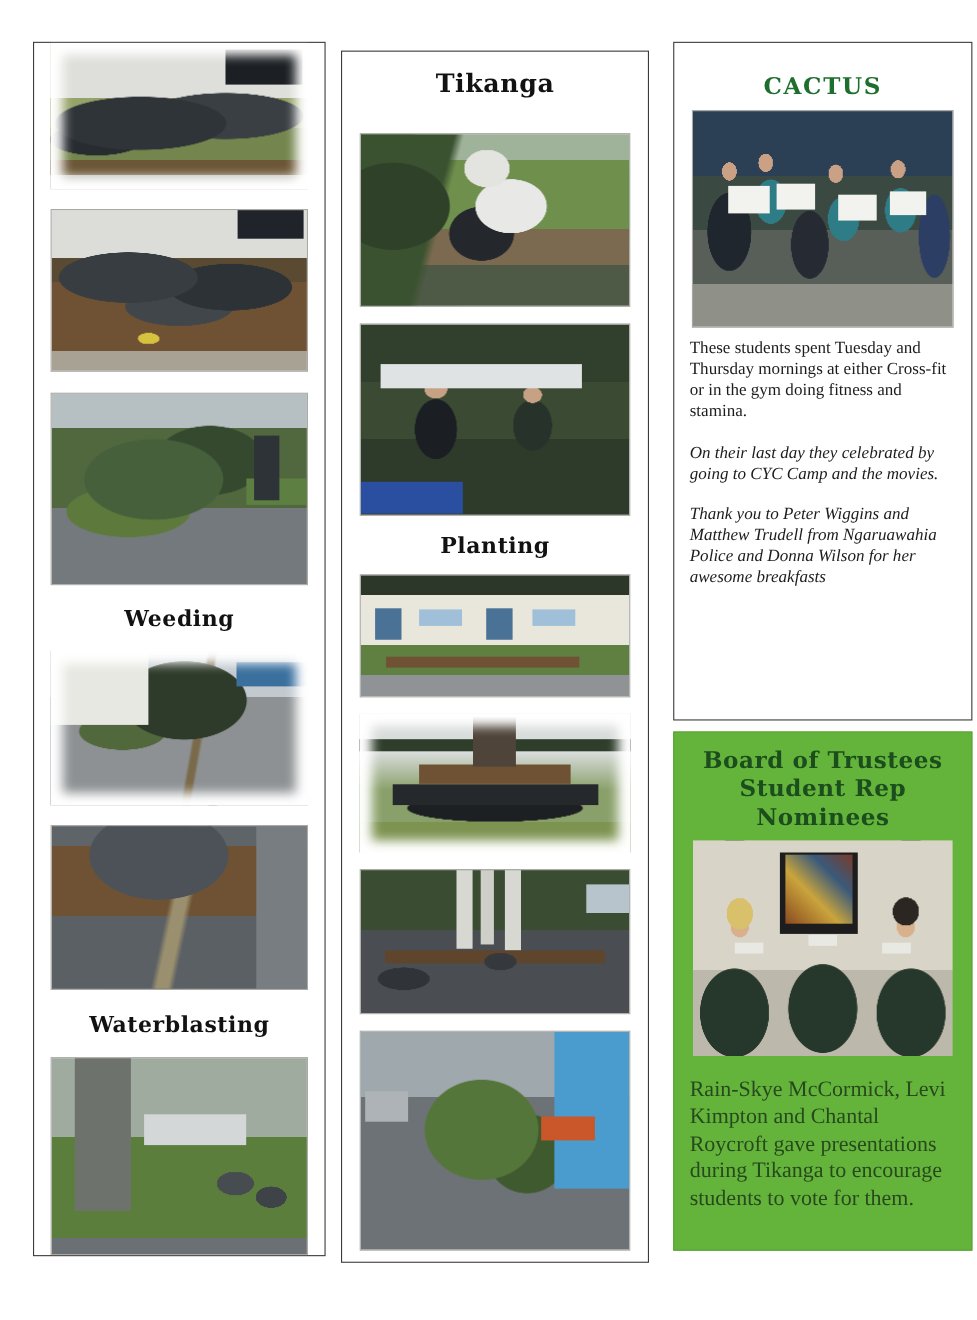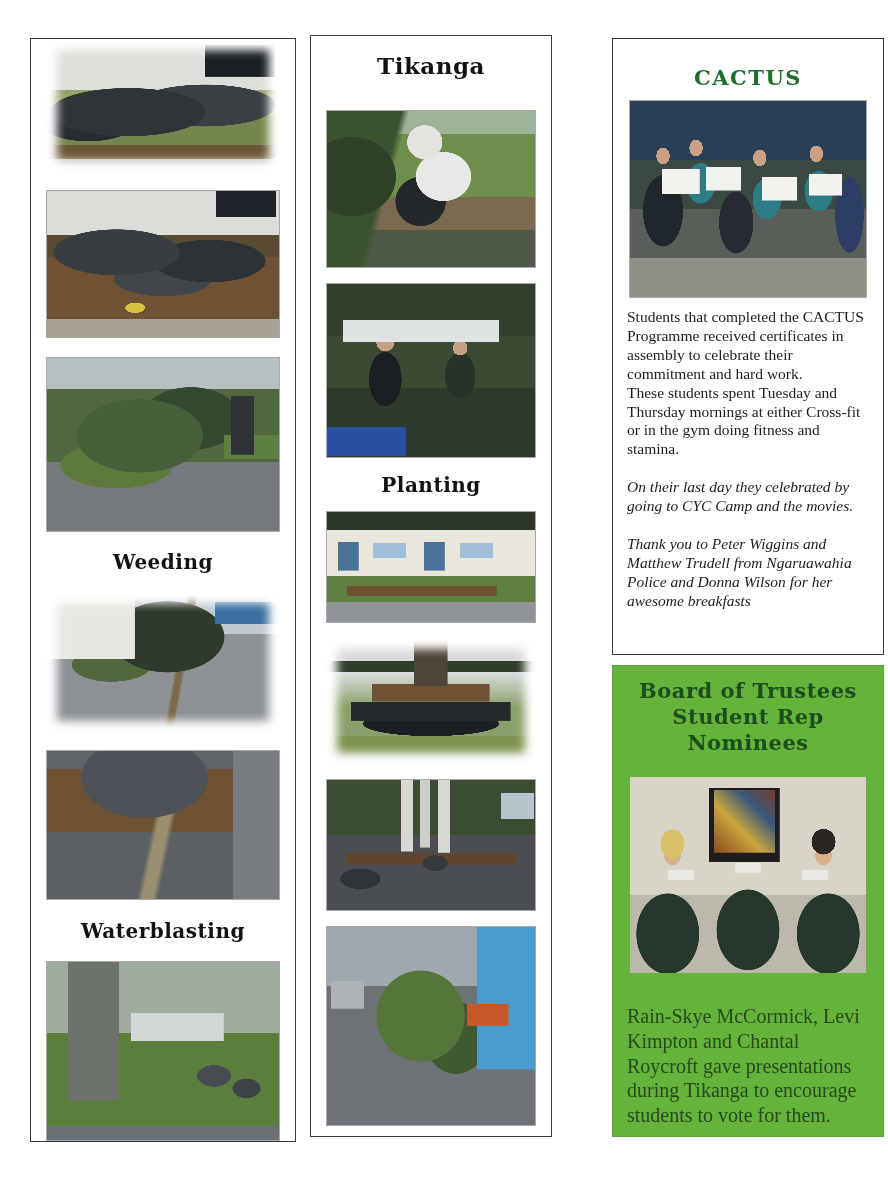--- a/index.html
+++ b/index.html
@@ -22,27 +22,27 @@
     color:var(--body-text);
     overflow:hidden;
   }
   .panel{
     position:absolute;background:#fff;
     border:1px solid var(--box-border);
     display:flex;flex-direction:column;align-items:center;
     justify-content:space-between;
   }
   .left-box{left:30px;top:38px;width:266px;height:1104px;padding:0 11px;}
-  .mid-box{left:310px;top:35px;width:242px;height:1102px;padding:10px 12px;}
+  .mid-box{left:310px;top:46px;width:280px;height:1102px;padding:10px 12px;}
   .cactus-box{left:612px;top:38px;width:272px;height:617px;padding:20px 11px;justify-content:flex-start;}
   .board-panel{
     position:absolute;left:612px;top:665px;width:272px;height:472px;
     background:var(--panel-green-bg);
     border:1px solid var(--panel-border-green);
-    padding:8px 12px;display:flex;flex-direction:column;align-items:center;justify-content:space-between;
+    padding:8px 12px;display:flex;flex-direction:column;align-items:center;
   }
   .heading{
     font-family:"DejaVu Serif", serif;font-weight:bold;
     color:var(--heading-text);text-align:center;margin:0;
   }
   .mid-title{font-size:23px;line-height:1.0;margin-top:8px;}
   .mid-title .tline{display:block;margin-bottom:18px;letter-spacing:.5px;}
   .caption{font-size:20px;letter-spacing:.5px;}
   .cactus-title{
     font-size:21px;letter-spacing:1.5px;color:var(--cactus-title-green);
@@ -217,21 +217,20 @@
     <div class="ph ph-m3"></div>
     <div class="ph fade ph-m4"></div>
     <div class="ph ph-m5"></div>
     <div class="ph ph-m6"></div>
   </section>
 
   <section class="panel cactus-box">
     <h2 class="heading cactus-title">CACTUS</h2>
     <div class="ph ph-r1"></div>
     <div class="body-copy">
-      <p>Students that completed the CACTUS Programme received certificates in assembly to celebrate their commitment and hard work.</p>
       <p>These students spent Tuesday and Thursday mornings at either Cross-fit or in the gym doing fitness and stamina.</p>
       <p class="spaced">On their last day they celebrated by going to CYC Camp and the movies.</p>
       <p class="spaced">Thank you to Peter Wiggins and Matthew Trudell from Ngaruawahia Police and Donna Wilson for her awesome breakfasts</p>
     </div>
   </section>
 
   <section class="board-panel">
     <h2 class="heading board-title">
       <span class="tline">Board of Trustees</span>
       <span class="tline">Student Rep</span>

